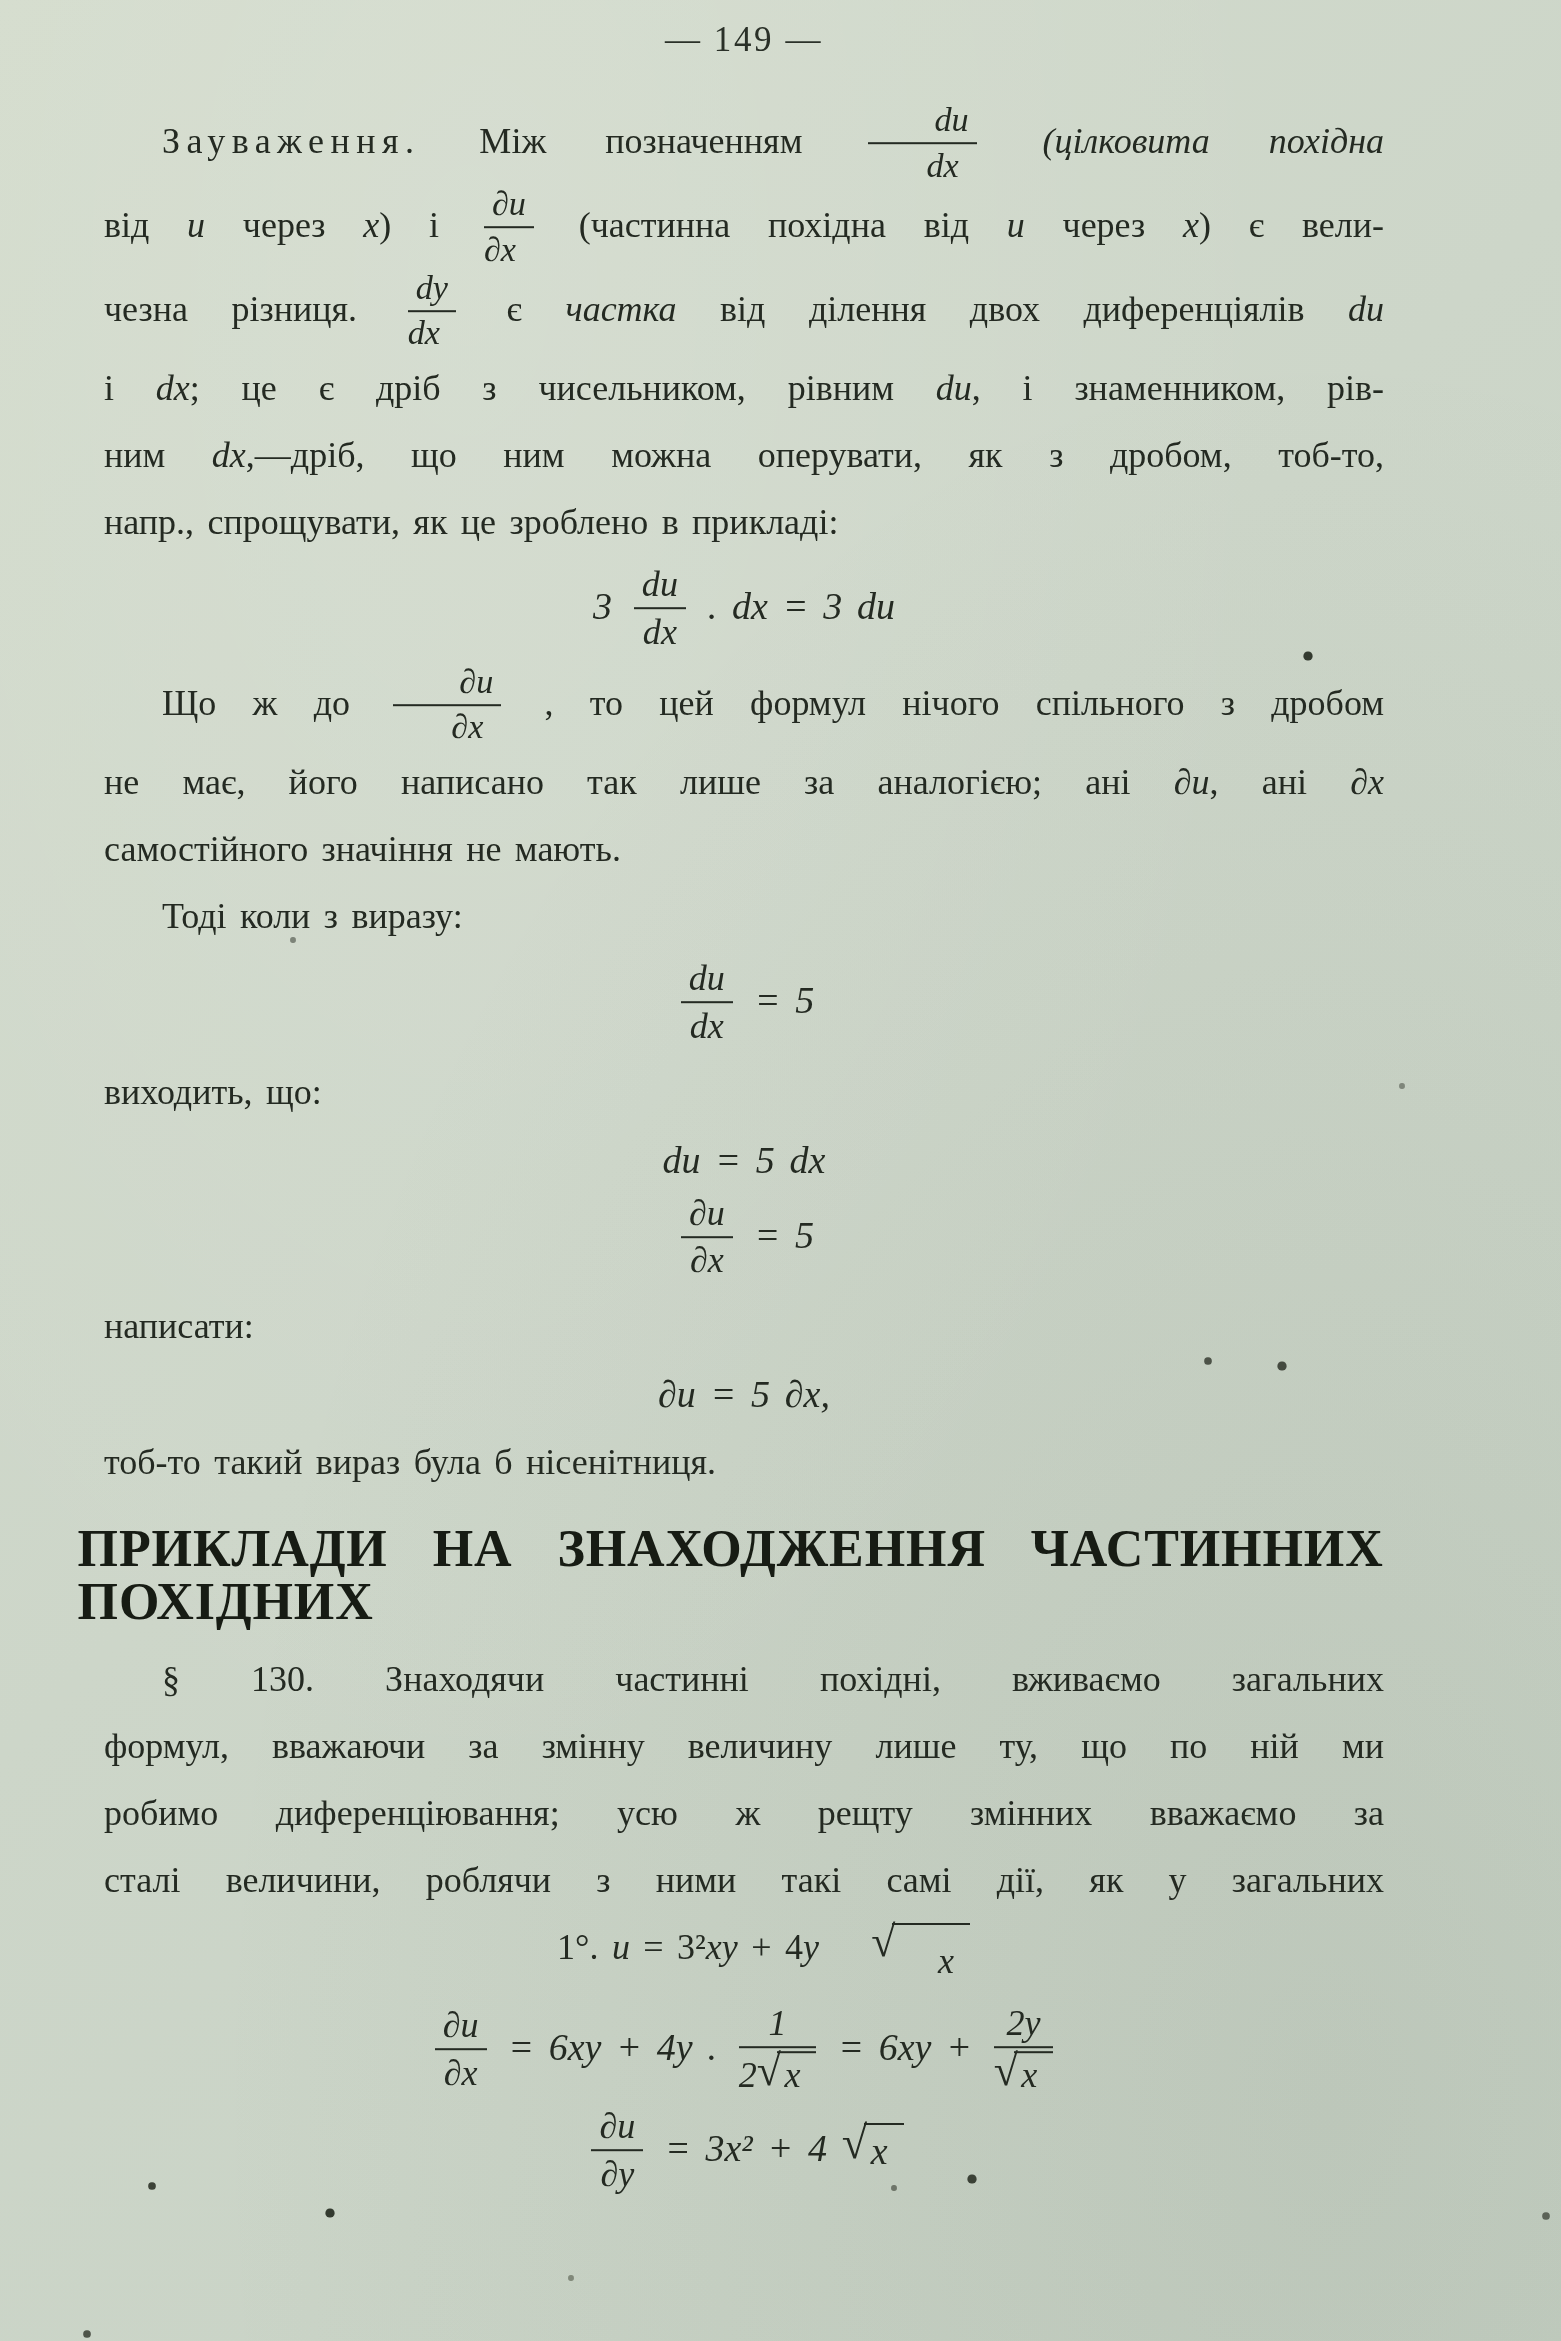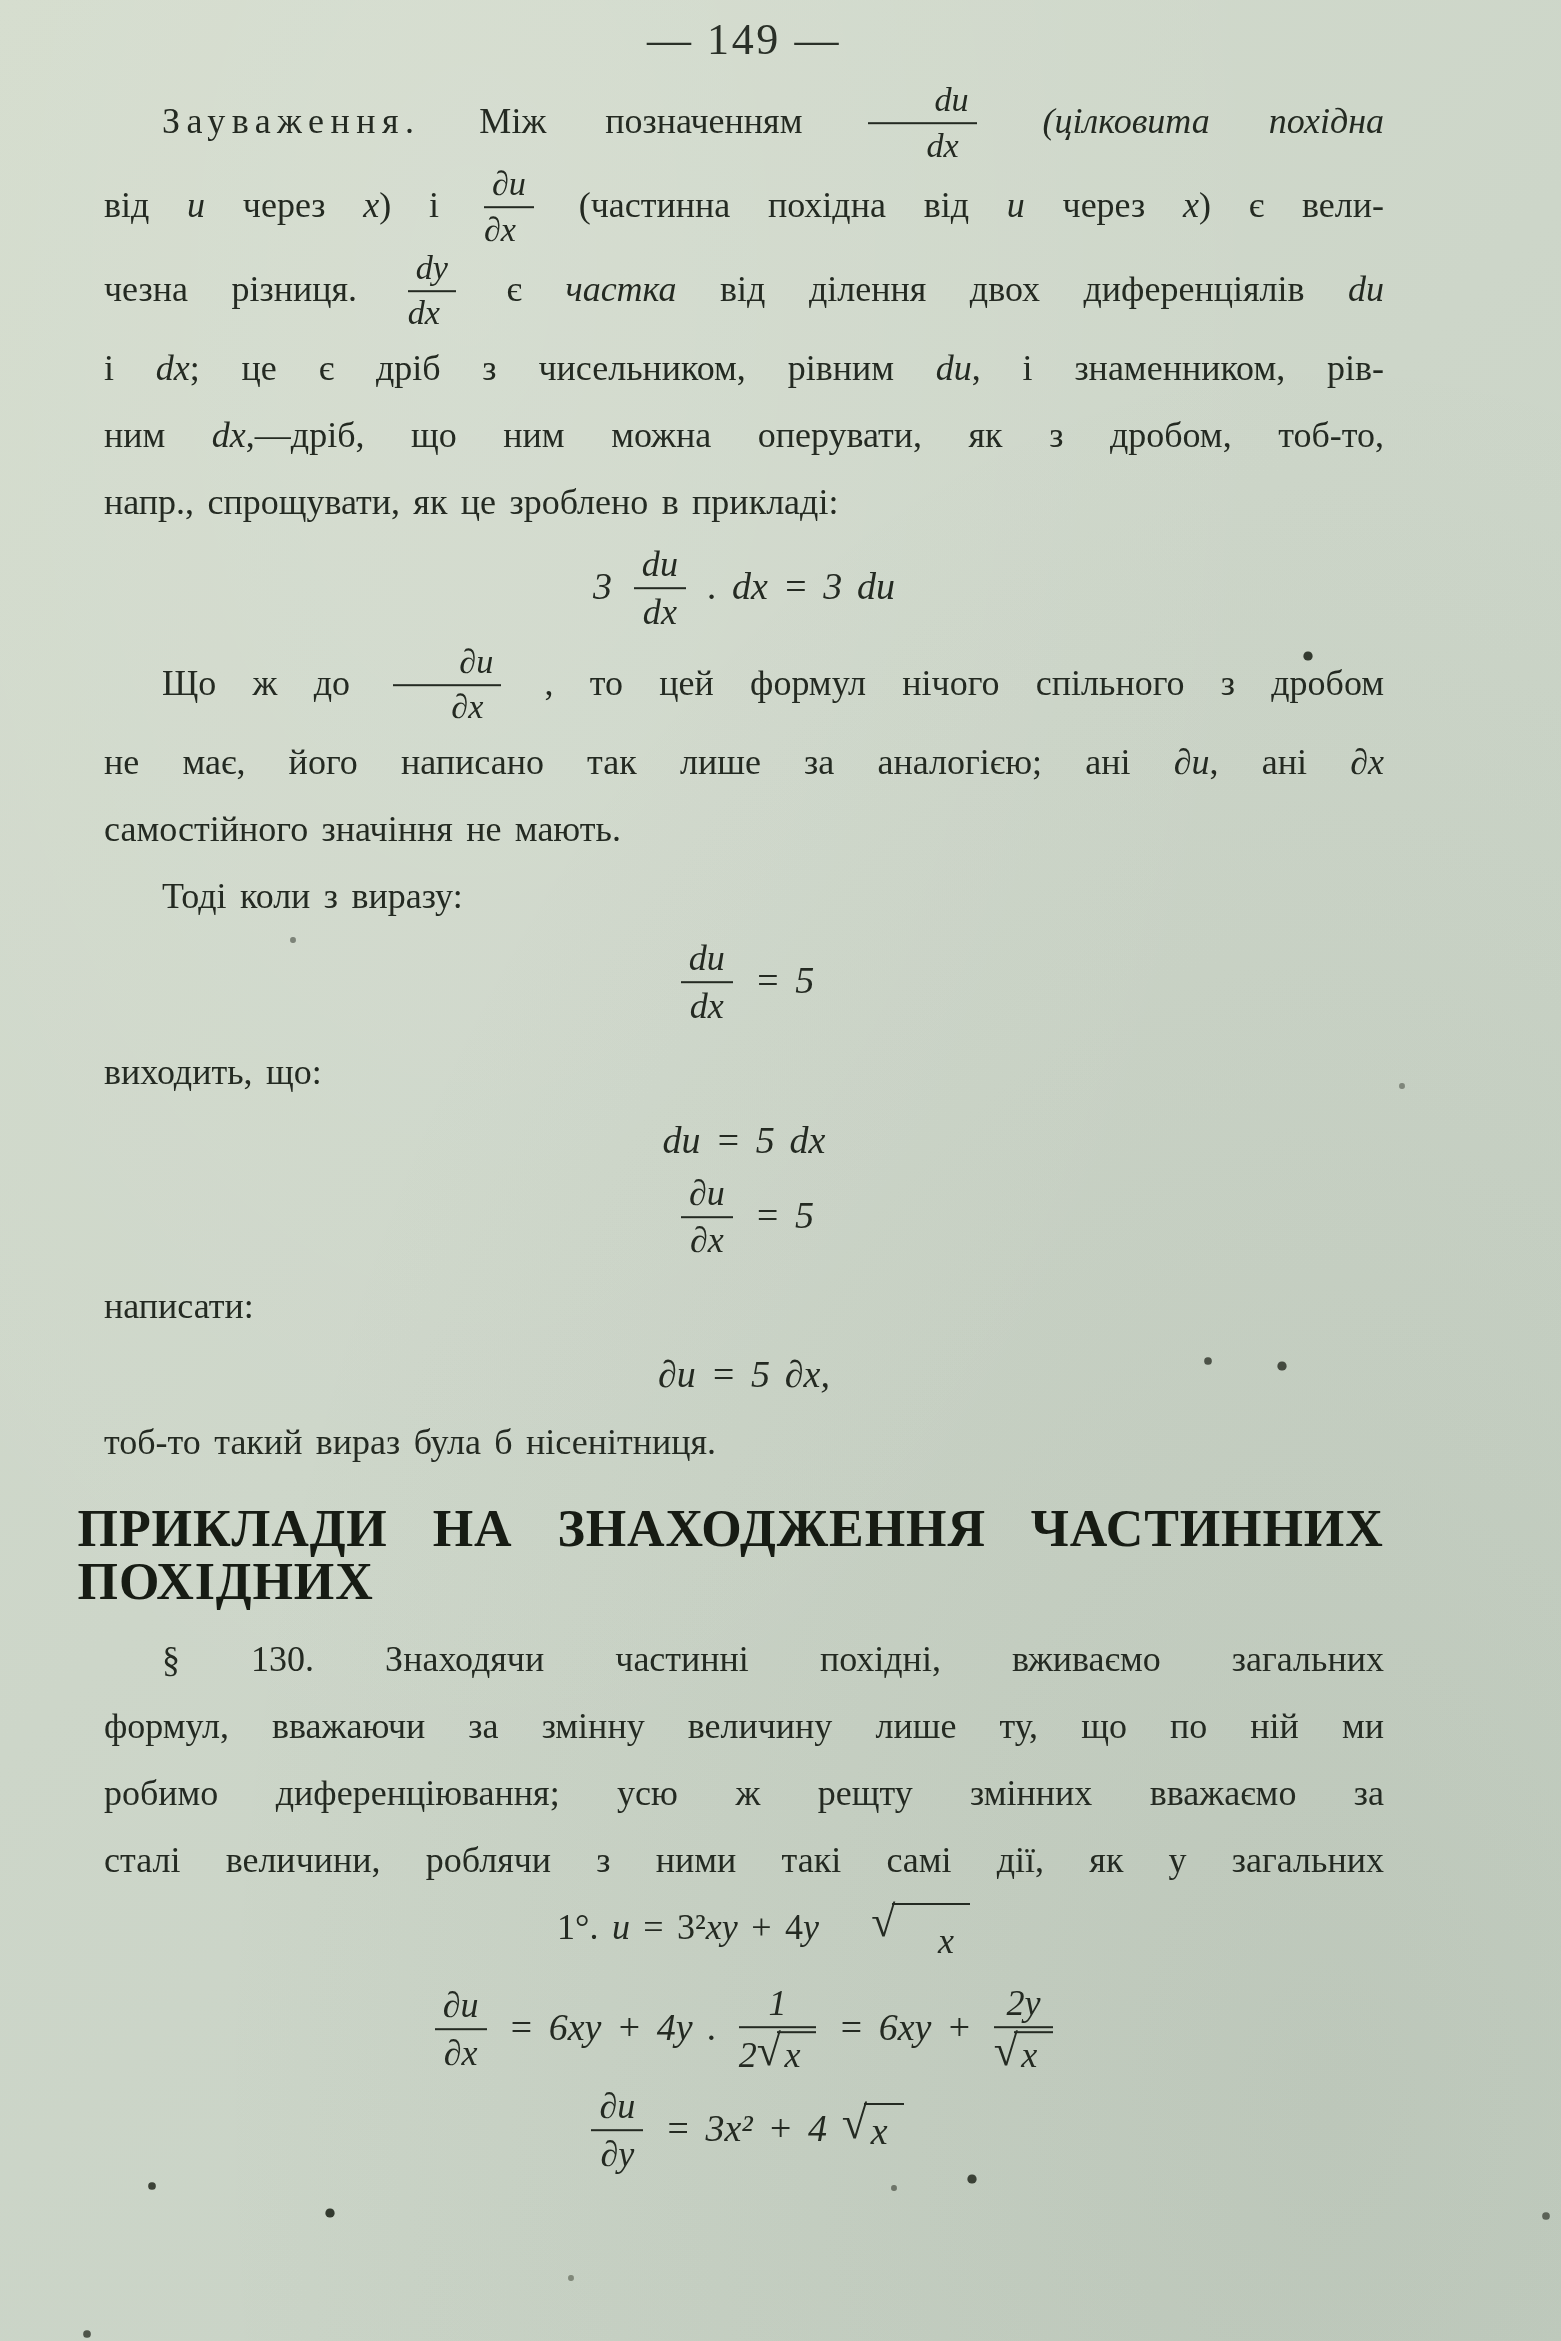--- a/index.html
+++ b/index.html
@@ -7,22 +7,22 @@
   .paper{
     position:relative;width:1562px;height:2342px;overflow:hidden;
     background:
       radial-gradient(ellipse at 30% 12%, rgba(255,255,255,.10), rgba(0,0,0,0) 55%),
       radial-gradient(ellipse at 85% 90%, rgba(60,70,55,.08), rgba(0,0,0,0) 60%),
       linear-gradient(135deg,#d4dccd 0%, #cdd6c9 45%, #c6d1c4 100%);
     font-family:"Liberation Serif","DejaVu Serif",serif;
     color:#242a22;
   }
   .content{position:absolute;left:104px;top:19.4px;width:1280px;}
-  .page-num{font-size:44px;line-height:42px;text-align:center;letter-spacing:2.6px;color:#2a3028;}
-  .remark-block{margin-top:22px;}
+  .page-num{font-size:35px;line-height:42px;text-align:center;letter-spacing:2.6px;color:#2a3028;}
+  .remark-block{margin-top:42px;}
   .line{font-size:36px;line-height:67px;word-spacing:4.4px;white-space:normal;}
   .j{text-align:justify;text-align-last:justify;}
   .ind{text-indent:58px;}
   .ex{text-indent:39px;text-align:center;}
   i{font-style:italic;}
   .frac{
     display:inline-flex;flex-direction:column;vertical-align:middle;
     text-align:center;font-style:italic;line-height:1.12;margin:0 7px;
     transform:translateY(-1.8px);font-size:0.95em;
   }

